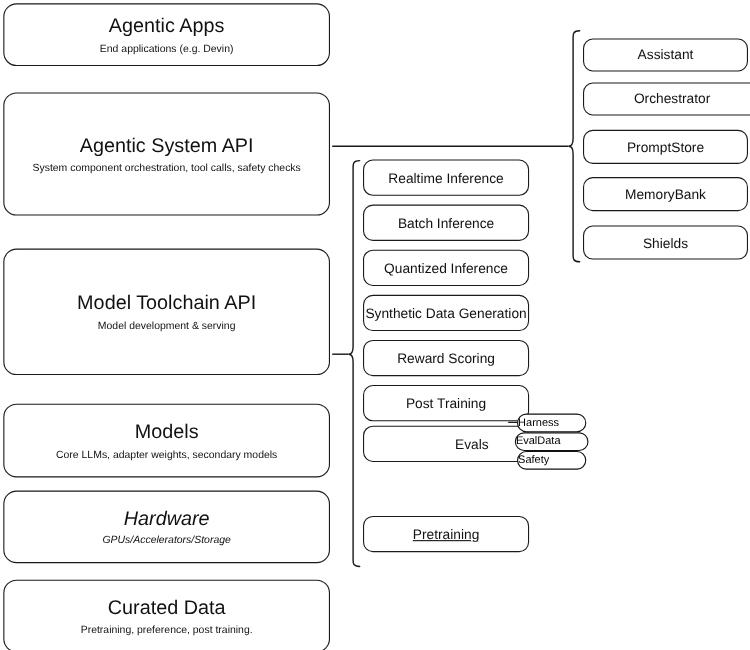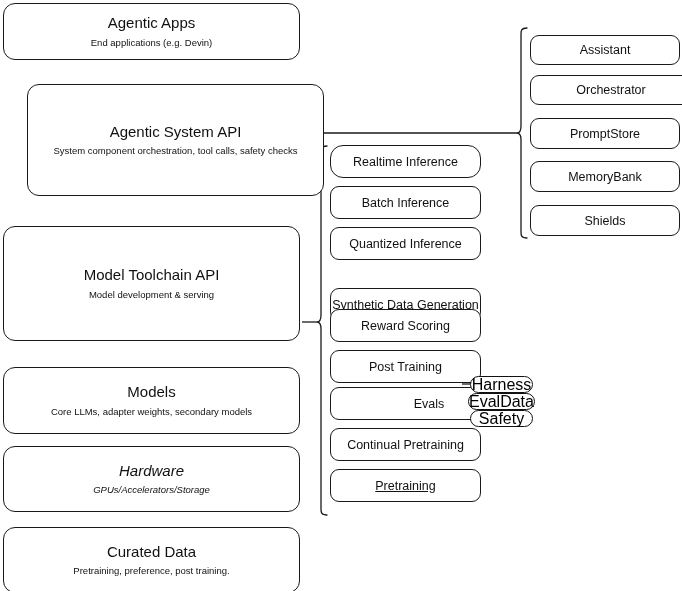--- a/index.html
+++ b/index.html
@@ -25,21 +25,21 @@
     border-radius: 12px;
     display: flex;
     flex-direction: column;
     align-items: center;
     justify-content: center;
     text-align: center;
   }
 
   
   .layer .title {
-    font-size: 15px;
+    font-size: 18px;
     color: #111111;
     line-height: 1.35;
   }
   .layer .subtitle {
     font-size: 9.5px;
     color: #111111;
     line-height: 1.35;
     margin-top: 3px;
   }
 
@@ -60,22 +60,22 @@
 
   
   .tag {
     position: absolute;
     box-sizing: border-box;
     background: #ffffff;
     border: 1.3px solid #111111;
     border-radius: 999px;
     display: flex;
     align-items: center;
-    justify-content: center;
-    font-size: 16px;
+    justify-content: flex-start;
+    font-size: 10px;
     color: #000000;
     white-space: nowrap;
     z-index: 5;
   }
 
   
   .svg-layer {
     position: absolute;
     left: 0;
     top: 0;
@@ -113,21 +113,21 @@
 
     <path d="M 462 384 L 476 384" fill="none" stroke="#1a1a1a" stroke-width="1.3"></path>
     <path d="M 462 417 L 476 417" fill="none" stroke="#1a1a1a" stroke-width="1.3"></path>
   </svg>
 
   <div class="box layer" style="left:3px; top:3px; width:297px; height:57px;">
     <div class="title">Agentic Apps</div>
     <div class="subtitle">End applications (e.g. Devin)</div>
   </div>
 
-  <div class="box layer" style="left:3px; top:84px; width:297px; height:112px;margin-left:24px;">
+  <div class="box layer" style="left:3px; top:84px; width:297px; height:112px;">
     <div class="title">Agentic System API</div>
     <div class="subtitle">System component orchestration, tool calls, safety checks</div>
   </div>
 
   <div class="box layer" style="left:3px; top:226px; width:297px; height:115px;">
     <div class="title">Model Toolchain API</div>
     <div class="subtitle">Model development &amp; serving</div>
   </div>
 
   <div class="box layer" style="left:3px; top:367px; width:297px; height:67px;">
@@ -138,44 +138,41 @@
   <div class="box layer" style="left:3px; top:446px; width:297px; height:66px;font-style:italic;">
     <div class="title">Hardware</div>
     <div class="subtitle">GPUs/Accelerators/Storage</div>
   </div>
 
   <div class="box layer" style="left:3px; top:527px; width:297px; height:66px;">
     <div class="title">Curated Data</div>
     <div class="subtitle">Pretraining, preference, post training.</div>
   </div>
 
-  <div class="pillbox" style="left:330px; top:145px; width:151px; height:33px;border-radius:13px;">
+  <div class="pillbox" style="left:330px; top:145px; width:151px; height:33px;">
     <span>Realtime Inference</span>
   </div>
   <div class="pillbox" style="left:330px; top:186px; width:151px; height:33px;">
     <span>Batch Inference</span>
   </div>
   <div class="pillbox" style="left:330px; top:227px; width:151px; height:33px;">
     <span>Quantized Inference</span>
   </div>
-  <div class="pillbox" style="left:330px; top:268px; width:151px; height:33px;margin-top:20px;">
+  <div class="pillbox" style="left:330px; top:268px; width:151px; height:33px;">
     <span>Synthetic Data Generation</span>
   </div>
   <div class="pillbox" style="left:330px; top:309px; width:151px; height:33px;">
     <span>Reward Scoring</span>
   </div>
   <div class="pillbox" style="left:330px; top:350px; width:151px; height:33px;">
     <span>Post Training</span>
   </div>
   <div class="pillbox" style="left:330px; top:387px; width:151px; height:33px;padding-left:47px;">
     <span>Evals</span>
   </div>
-  <div class="pillbox" style="left:330px; top:428px; width:151px; height:33px;">
-    <span>Continual Pretraining</span>
-  </div>
   <div class="pillbox" style="left:330px; top:469px; width:151px; height:33px;text-decoration:underline;">
     <span>Pretraining</span>
   </div>
 
   <div class="tag" style="left:470px; top:376px; width:63px; height:17px;">
     <span>Harness</span>
   </div>
   <div class="tag" style="left:468px; top:393px; width:67px; height:17px;">
     <span>EvalData</span>
   </div>

